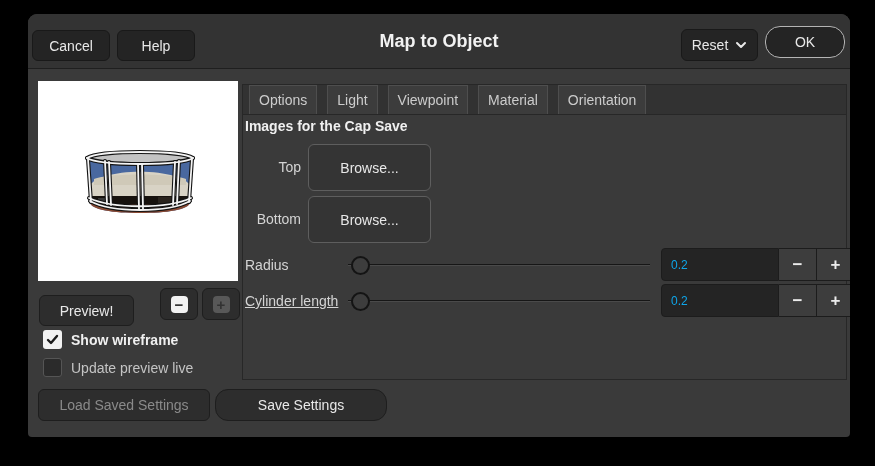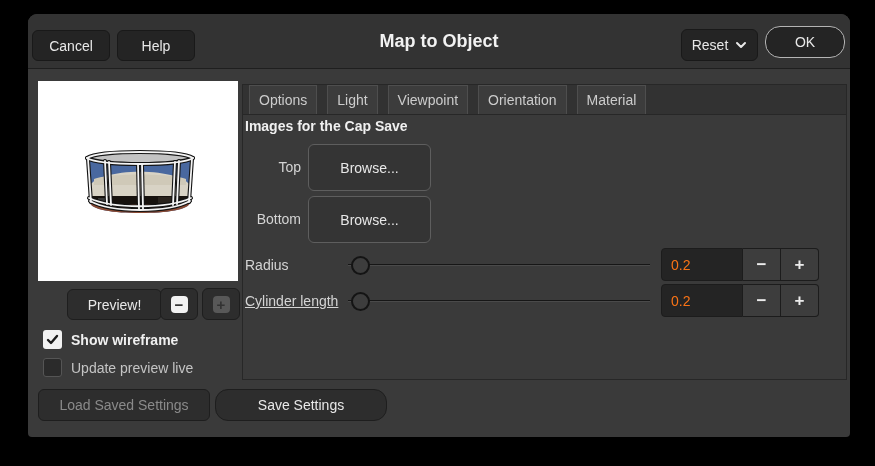--- a/index.html
+++ b/index.html
@@ -94,22 +94,22 @@
   .slider .track {
     position: absolute; left: 0; top: 9px; width: 100%; height: 2px; background: #161616;
     border-bottom: 1px solid #4a4a4a;
   }
   .slider .knob {
     position: absolute; top: 0.5px; width: 19px; height: 19px; border-radius: 50%;
     background: #3d3d3d; border: 2px solid #141414;
   }
   .spin-group { position: absolute; display: flex; height: 33px; }
   .spin-value {
-    width: 82px; height: 33px; background: #242424; border: 1px solid #1c1c1c;
-    border-radius: 4px 0 0 4px; color: #f97316; font-size: 14px;
+    width: 118px; height: 33px; background: #242424; border: 1px solid #1c1c1c;
+    border-radius: 4px 0 0 4px; color: #0ea5e9; font-size: 12px;
     display: flex; align-items: center; padding-left: 9px;
   }
   .spin-btn {
     width: 38px; height: 33px; background: #3d3d3d; border: 1px solid #1c1c1c; border-left: none;
     color: #ececec; font-size: 17px; font-weight: bold;
     display: flex; align-items: center; justify-content: center; cursor: pointer;
   }
   .spin-btn.last { border-radius: 0 4px 4px 0; }
 </style>
 </head>
@@ -174,21 +174,21 @@
           <path d="M104,83 L105,128"></path>
         <path d="M137,81 L135,124"></path>
           <path d="M141,80 L139,123"></path>
           <path d="M154,78 L151,121"></path>
         <path d="M51,117 C75,128 129,128 153,117"></path>
         <path d="M52,120 C74,132 130,132 152,120"></path>
       </g>
     </svg>
   </div>
 
-  <div class="btn" style="left:11px; top:275px; width:95px; height:31px;margin-left:28px;">Preview!</div>
+  <div class="btn" style="left:11px; top:281px; width:95px; height:31px;">Preview!</div>
 
   <div class="btn zoom-btn" style="left:132px; top:274px;">
     <span class="zoom-chip on">−</span>
   </div>
   <div class="btn zoom-btn" style="left:174px; top:274px;">
     <span class="zoom-chip off">+</span>
   </div>
 
   <div class="cb-row" style="left:15px; top:316px;">
     <span class="checkbox checked">
@@ -205,22 +205,22 @@
   </div>
 
   <div class="btn disabled" style="left:10px; top:375px; width:172px; height:32px;">Load Saved Settings</div>
   <div class="btn" style="left:187px; top:375px; width:172px; height:32px;border-radius:13px;">Save Settings</div>
 
   <div class="panel">
     <div class="tabbar">
       <div class="tab">Options</div>
       <div class="tab">Light</div>
       <div class="tab">Viewpoint</div>
+      <div class="tab">Material</div>
       <div class="tab">Orientation</div>
-      <div class="tab">Material</div>
     </div>
 
     <div class="panel-heading">Images for the Cap Save</div>
 
     <div class="field-label label-right" style="left:0; top:74px; width:58px;">Top</div>
     <div class="browse-btn" style="top:59px;">Browse...</div>
 
     <div class="field-label label-right" style="left:0; top:126px; width:58px;">Bottom</div>
     <div class="browse-btn" style="top:111px;">Browse...</div>
 

